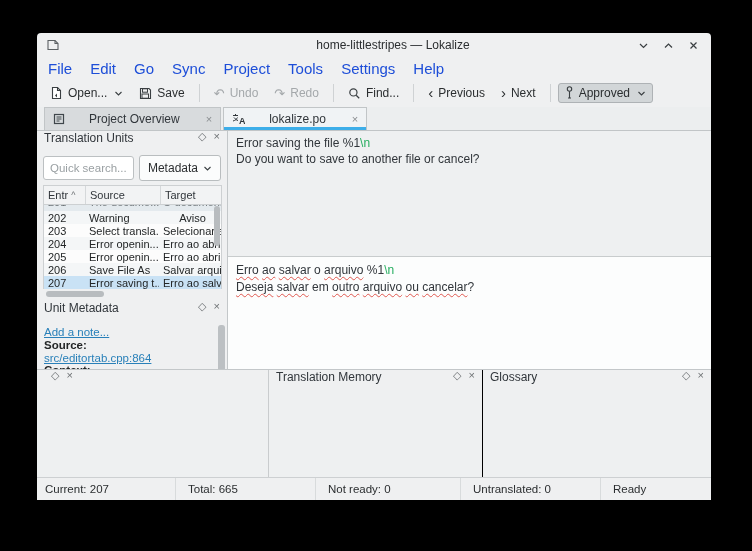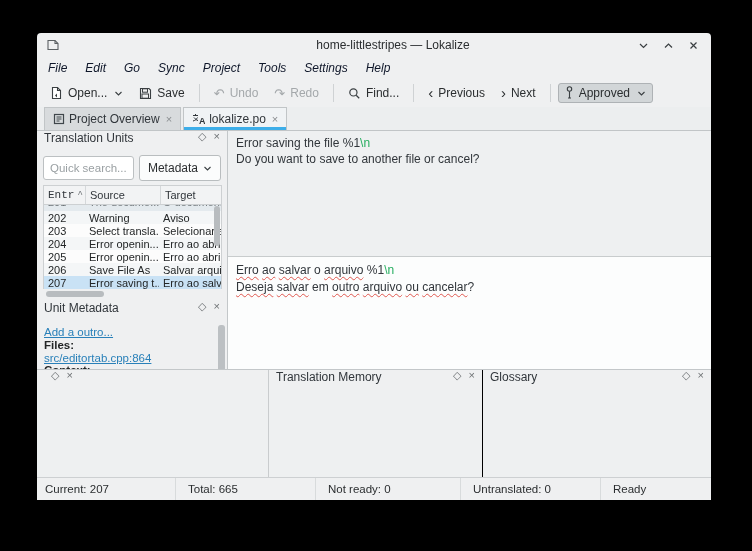--- a/index.html
+++ b/index.html
@@ -7,33 +7,33 @@
   .window{position:absolute;left:37px;top:33px;width:674px;height:467px;background:#eff0f1;
     border-radius:4px 4px 0 0;display:flex;flex-direction:column;color:#232627;}
   
   .titlebar{height:24px;display:flex;align-items:center;position:relative;flex:0 0 auto;}
   .titlebar .app-icon{margin-left:9px;display:flex;align-items:center;}
   .titlebar .title{position:absolute;left:0;right:0;text-align:center;font-size:12px;color:#2b2e30;margin-left:38px;}
   .win-controls{margin-left:auto;display:flex;align-items:center;gap:14px;margin-right:12px;z-index:2;}
   .win-controls span{display:flex;align-items:center;cursor:default;}
   
   .menubar{height:22px;display:flex;align-items:center;padding-left:2px;flex:0 0 auto;}
-  .menubar span{font-size:12px;padding:2px 9px;color:#0f172a;font-style:italic;}
+  .menubar span{font-size:15px;padding:2px 9px;color:#1d4ed8;}
   
   .toolbar{height:28px;display:flex;align-items:center;padding-left:6px;gap:2px;flex:0 0 auto;}
   .tbtn{display:flex;align-items:center;gap:5px;font-size:12px;padding:3px 7px;border-radius:3px;
     color:#2b2e30;white-space:nowrap;}
   .tbtn.disabled{color:#a4a8ab;}
   .tbtn.pressed{background:#d2d6d8;border:1px solid #aeb2b5;padding:2px 6px;}
   .tsep{width:1px;height:18px;background:#cfd2d4;margin:0 5px;flex:0 0 aupx;}
   .chev{display:flex;align-items:center;margin-left:2px;}
   
   .tabbar{height:23px;display:flex;align-items:flex-end;background:#eceeef;border-bottom:1px solid #c1c5c7;
     padding-left:7px;flex:0 0 auto;}
-  .tab{display:flex;align-items:center;gap:4px;font-size:12px;height:22px;padding:0 8px;
+  .tab{display:flex;align-items:center;gap:24px;font-size:12px;height:22px;padding:0 8px;
     border:1px solid #c1c5c7;border-bottom:none;margin-right:2px;color:#31363b;}
   .tab.inactive{background:#d8dbdd;}
   .tab.active{background:#f0f3f5;box-shadow:inset 0 -3px 0 #3daee9;}
   .tab .close{color:#8a8e91;font-size:11px;margin-left:2px;}
   
   .main{flex:1 1 auto;display:flex;min-height:0;}
   .left-col{width:190px;flex:0 0 190px;display:flex;flex-direction:column;border-right:1px solid #c3c7c9;min-height:0;}
   .panel-head{height:22px;display:flex;padding:0 7px;flex:0 0 auto;}
   .panel-head .ptitle{font-size:12px;color:#31363b;flex:1 1 auto;white-space:nowrap;overflow:hidden;}
   .phbtn{color:#6d7174;font-size:11px;margin-left:7px;line-height:1;}
@@ -43,34 +43,34 @@
     font-size:11.5px;padding:0 6px;color:#232627;font-family:"Liberation Sans",sans-serif;min-width:0;}
   .search-input::placeholder{color:#9aa0a3;}
   .options-btn{flex:0 0 auto;height:24px;display:flex;align-items:center;gap:5px;background:#fbfcfc;
     border:1px solid #b9bdbf;border-radius:3px;font-size:12px;padding:0 8px;color:#2b2e30;}
   
   .tu-table{margin:0 5px 0 6px;background:#fcfcfc;border:1px solid #cdd0d2;border-bottom:none;
     position:relative;flex:0 0 auto;overflow:hidden;}
   .tu-header{display:flex;height:18px;background:#f2f3f4;border-bottom:1px solid #cdd0d2;font-size:11px;color:#31363b;}
   .tu-header .hc{display:flex;align-items:center;padding:0 4px;border-right:1px solid #d5d8da;
     white-space:nowrap;overflow:hidden;}
-  .hc.c-entry{width:33px;flex:0 0 33px;font-family:Liberation Mono, monospace;}
+  .hc.c-entry{width:33px;flex:0 0 33px;}
   .hc.c-source{width:66px;flex:0 0 66px;}
   .hc.c-target{width:59px;flex:0 0 59px;}
   .sort-caret{color:#6d7174;margin-left:3px;font-size:9px;}
   .tu-body{position:relative;}
   .tu-row{display:flex;height:13px;align-items:center;font-size:11px;background:#fcfcfc;}
   .tu-row.alt{background:#f4f6f7;}
   .tu-row.selected{background:#c9e2f5;}
   .tu-row.clipped{height:6px;overflow:hidden;background:#e4eaee;}
   .tu-row.clipped .cell{transform:translateY(-6px);color:#6d7478;}
   .tu-row .cell{white-space:nowrap;overflow:hidden;padding:0 4px;}
   .cell.c-entry{width:33px;flex:0 0 33px;}
   .cell.c-source{width:66px;flex:0 0 66px;}
-  .cell.c-target{width:59px;flex:0 0 59px;}
+  .cell.c-target{width:59px;flex:0 0 59px;text-align:center;}
   .cell.c-notes{flex:1 1 auto;}
   .vthumb{position:absolute;right:1px;top:20px;width:6px;height:40px;border-radius:3px;background:#b8bcbf;}
   .hscroll{margin:1px 5px 2px 6px;height:7px;position:relative;flex:0 0 auto;}
   .hscroll .thumb{position:absolute;left:3px;top:1px;width:58px;height:6px;border-radius:3px;background:#b8bcbf;}
   
   .meta-head{margin-top:2px;}
   .meta-body{flex:1 1 auto;padding:3px 8px 0 7px;font-size:11.5px;line-height:12.8px;position:relative;min-height:0;overflow:hidden;}
   .meta-body .mlink{color:#2980b9;text-decoration:underline;display:inline-block;}
   .meta-body .mbold{font-weight:bold;color:#232627;}
   .meta-line{white-space:nowrap;overflow:hidden;}
@@ -304,22 +304,22 @@
       <div class="hscroll">
           <span class="thumb"></span>
         </div>
 
       <div class="panel-head meta-head">
         <span class="ptitle">Unit Metadata</span>
         <span class="phbtn">◇</span>
         <span class="phbtn">×</span>
       </div>
       <div class="meta-body">
-        <div class="meta-line"><span class="mlink">Add a outro...</span></div>
-        <div class="meta-line mbold">Files:</div>
+        <div class="meta-line"><span class="mlink">Add a note...</span></div>
+        <div class="meta-line mbold">Source:</div>
         <div class="meta-line"><span class="mlink">src/editortab.cpp:864</span></div>
         <div class="meta-line mbold">Context:</div>
 
         <span class="meta-scroll">
             <span class="thumb"></span>
           </span>
       </div>
     </div>
 
     <div class="editors">

